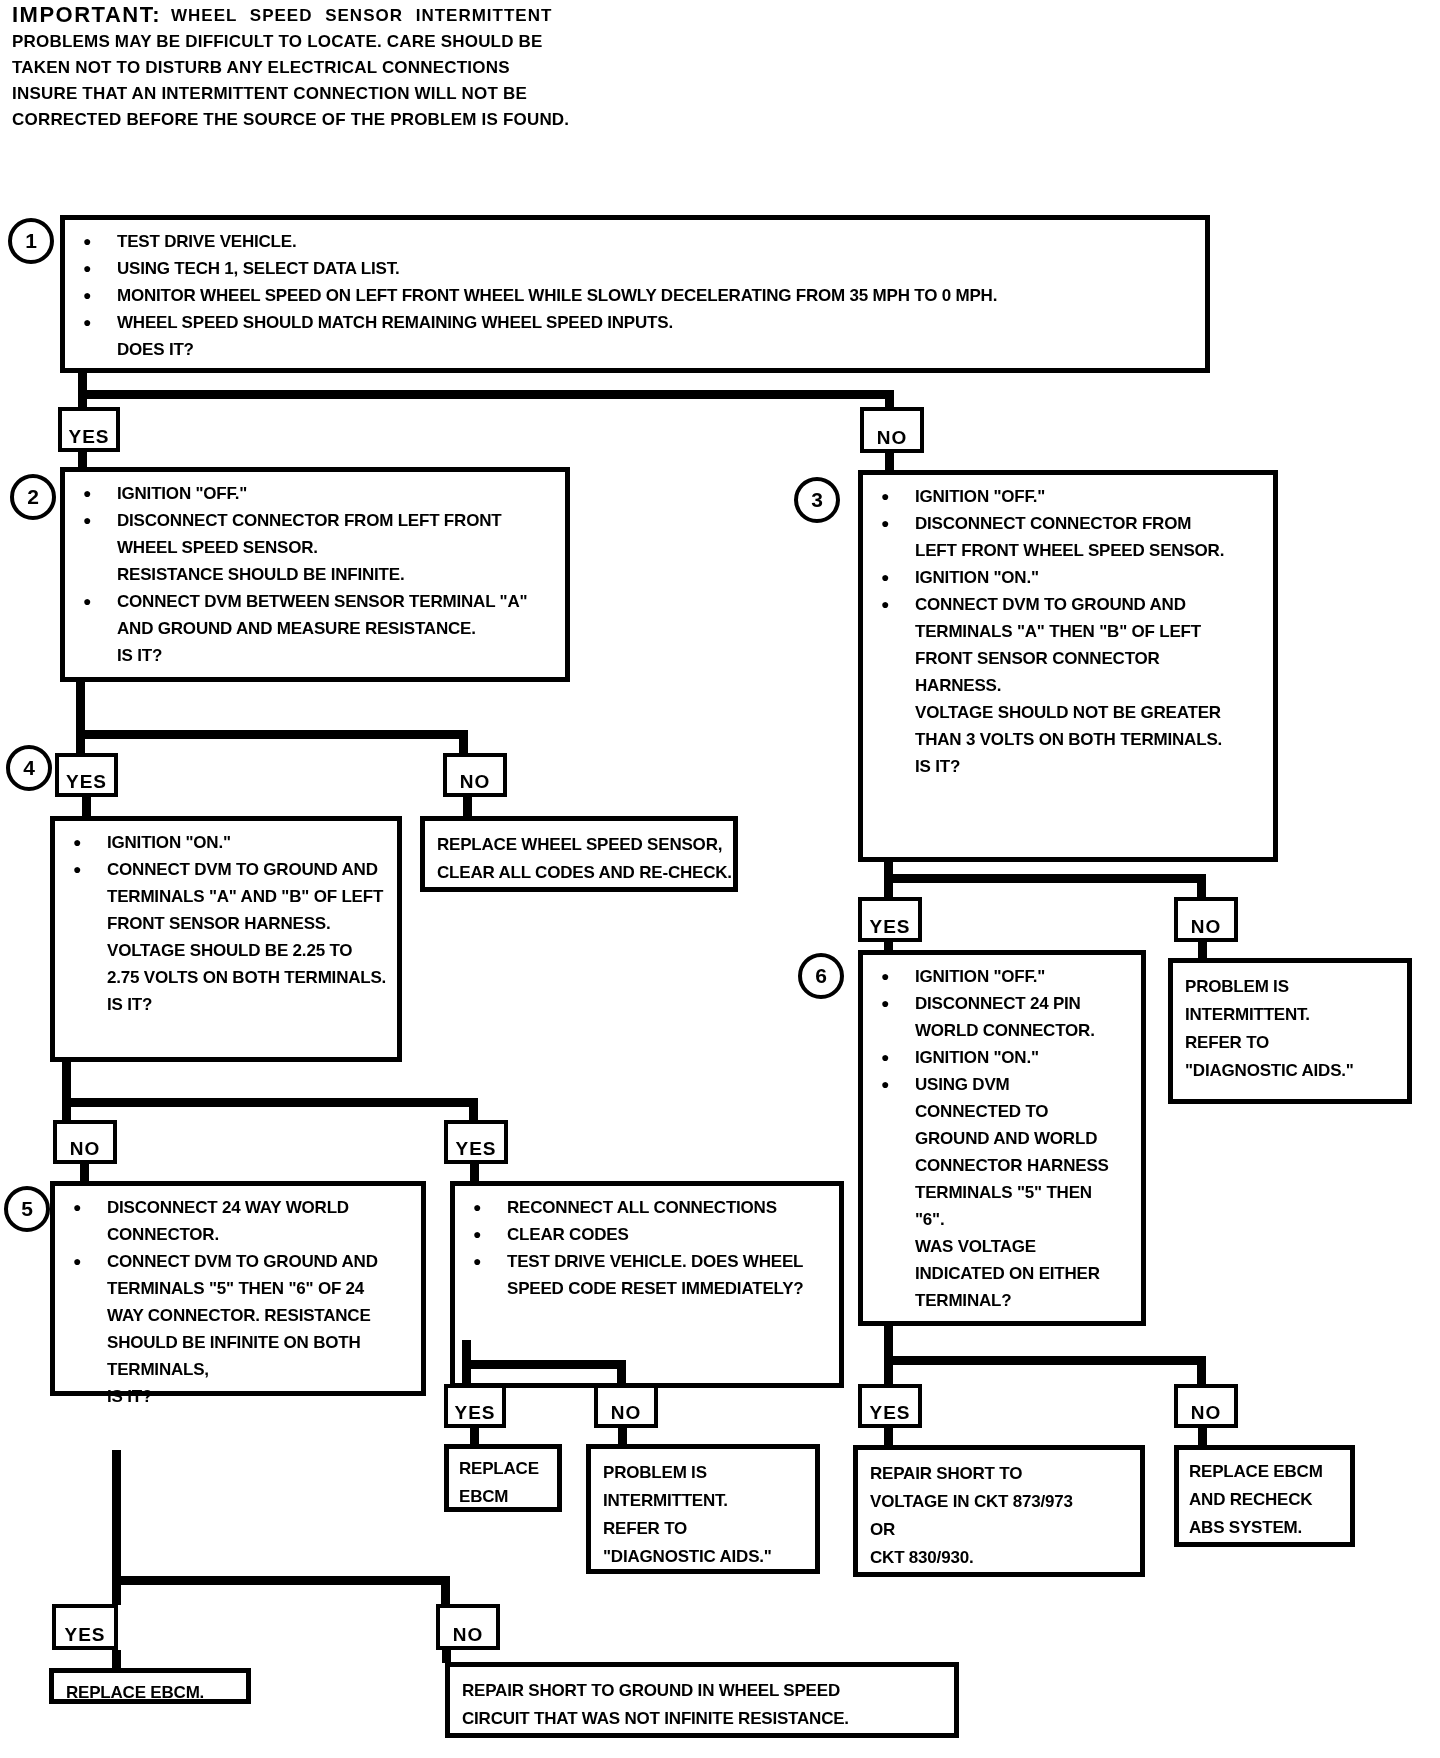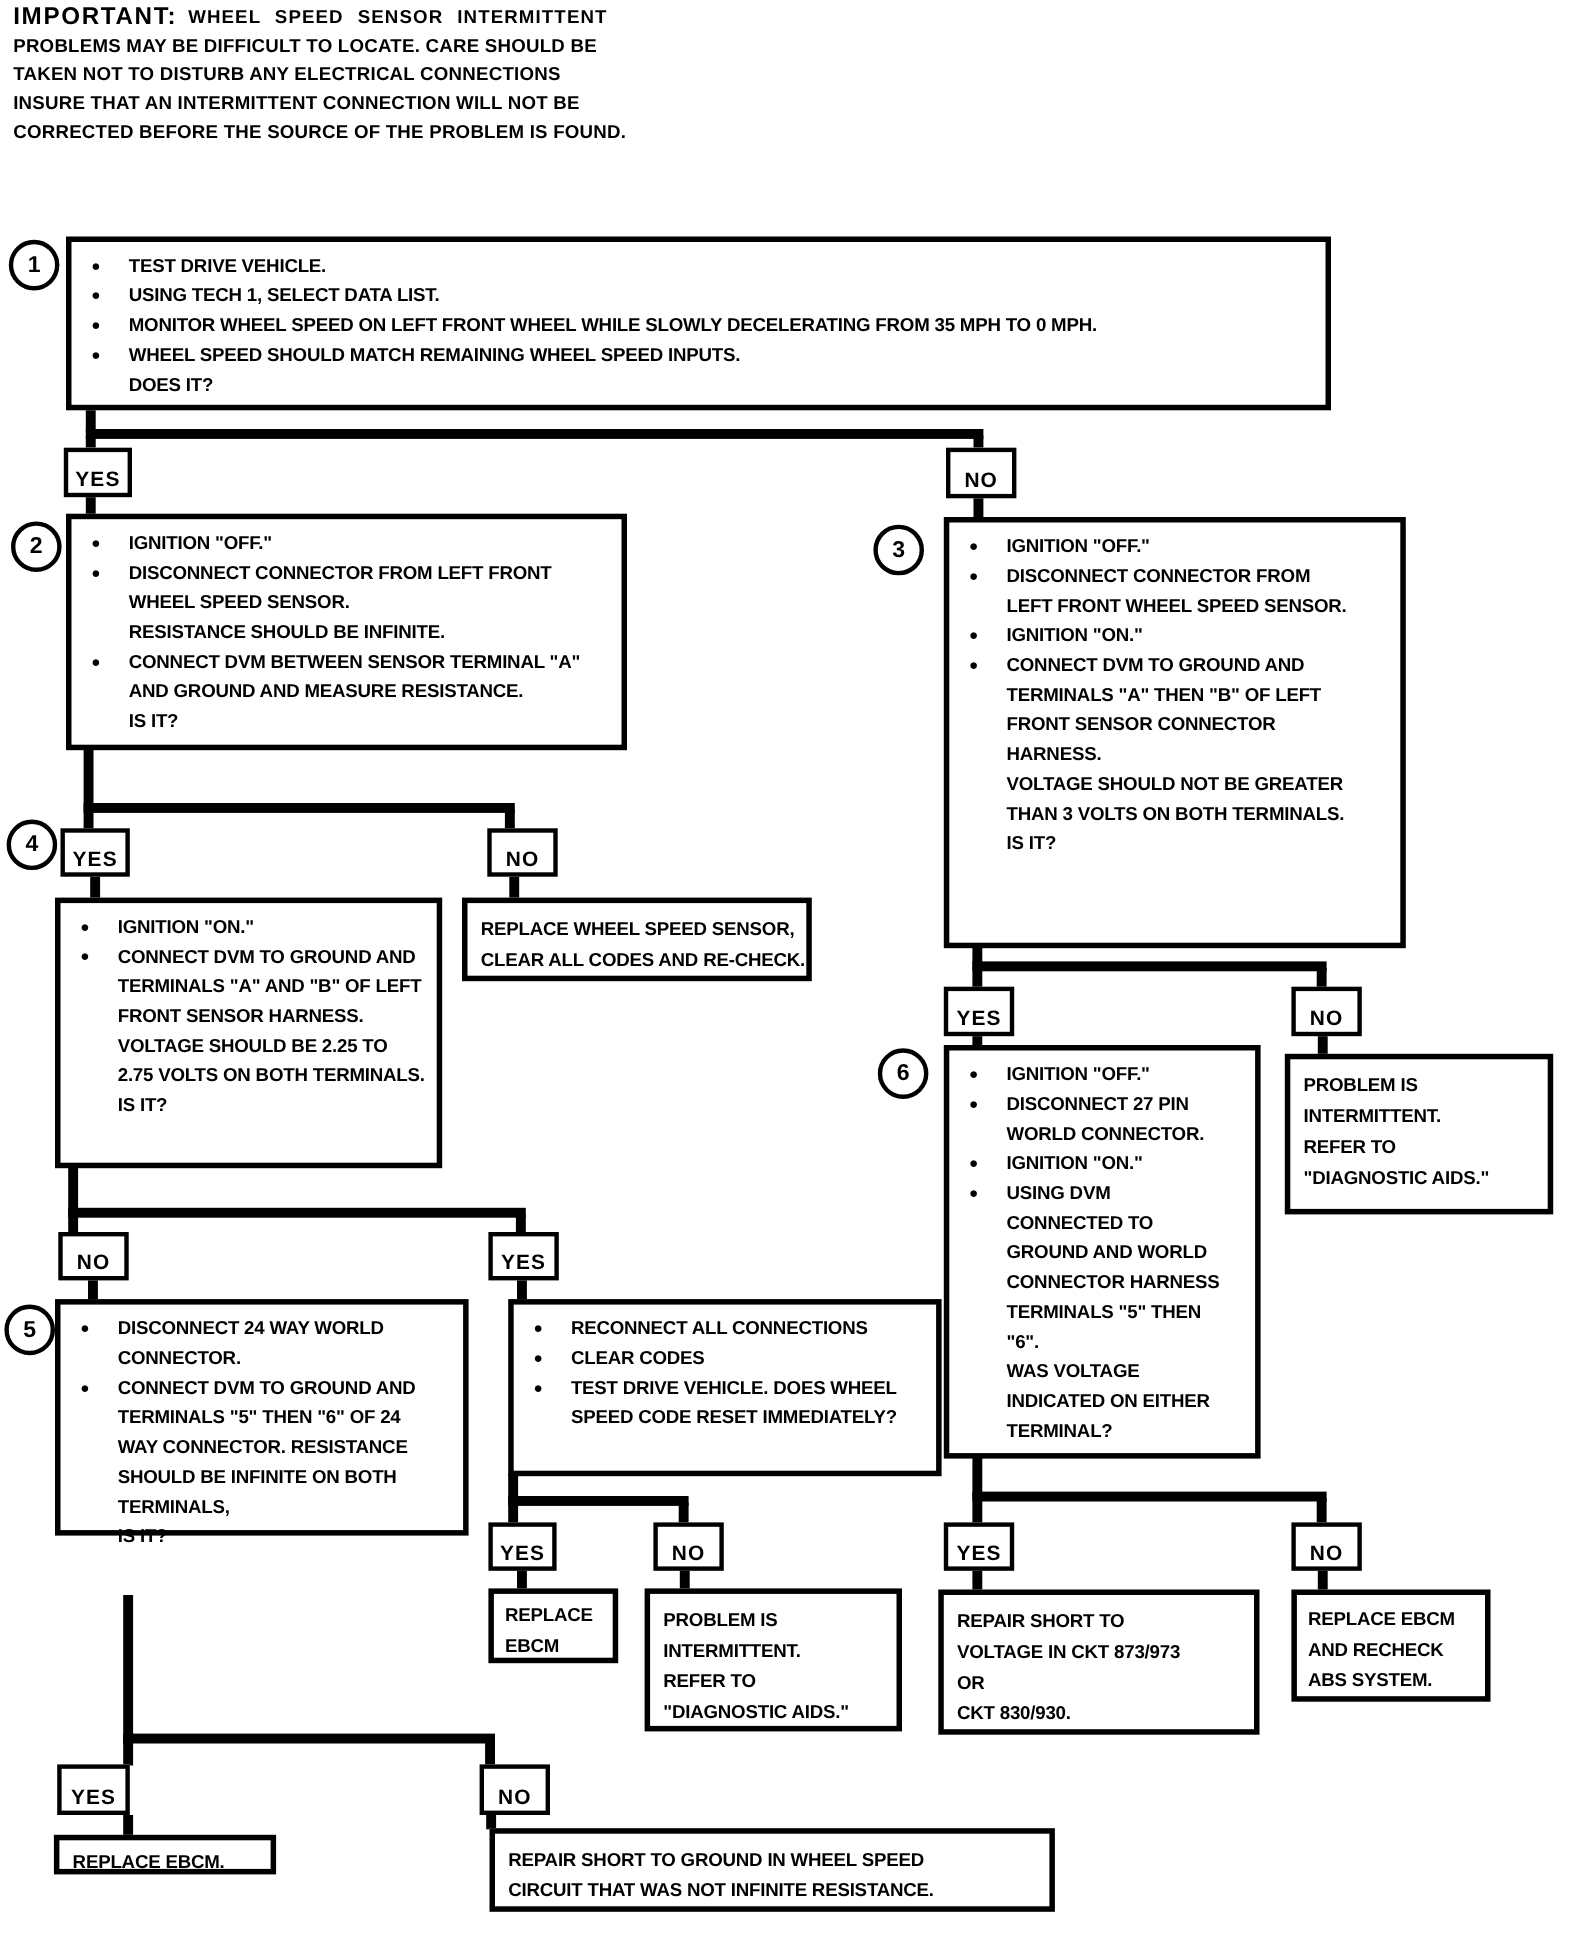--- a/index.html
+++ b/index.html
@@ -126,21 +126,21 @@
     </div>
   <div class="dec" style="left:1174px;top:897px;width:64px;height:45px">
       <span>NO</span>
     </div>
 
   <div class="wire" style="left:884px;top:942px;width:9px;height:9px"></div>
   <div class="wire" style="left:1198px;top:942px;width:9px;height:17px"></div>
 
   <div class="node" style="left:858px;top:950px;width:288px;height:376px;padding-right:26px">
     <div class="li b"><span>IGNITION "OFF."</span></div>
-    <div class="li b"><span>DISCONNECT 27 PIN WORLD CONNECTOR.</span></div>
+    <div class="li b"><span>DISCONNECT 24 PIN WORLD CONNECTOR.</span></div>
     <div class="li b"><span>IGNITION "ON."</span></div>
     <div class="li b"><span>USING DVM CONNECTED TO GROUND AND WORLD CONNECTOR HARNESS TERMINALS "5" THEN "6".</span></div>
     <div class="li nb"><span>WAS VOLTAGE INDICATED ON EITHER TERMINAL?</span></div>
   </div>
 
   <div class="node term" style="left:1168px;top:958px;width:244px;height:146px">
     <div class="tl">PROBLEM IS</div>
     <div class="tl">INTERMITTENT.</div>
     <div class="tl">REFER TO</div>
     <div class="tl">"DIAGNOSTIC AIDS."</div>
@@ -160,21 +160,21 @@
 
   <div class="wire" style="left:80px;top:1164px;width:9px;height:18px"></div>
   <div class="wire" style="left:470px;top:1164px;width:9px;height:18px"></div>
 
   <div class="node" style="left:50px;top:1181px;width:376px;height:215px;padding-right:30px">
     <div class="li b"><span>DISCONNECT 24 WAY WORLD CONNECTOR.</span></div>
     <div class="li b"><span>CONNECT DVM TO GROUND AND TERMINALS "5" THEN "6" OF 24 WAY CONNECTOR.  RESISTANCE SHOULD BE INFINITE ON BOTH TERMINALS,</span></div>
     <div class="li nb"><span>IS IT?</span></div>
   </div>
 
-  <div class="node" style="left:462px;top:1181px;width:394px;height:161px">
+  <div class="node" style="left:450px;top:1181px;width:394px;height:207px">
     <div class="li b"><span>RECONNECT ALL CONNECTIONS</span></div>
     <div class="li b"><span>CLEAR CODES</span></div>
     <div class="li b"><span>TEST DRIVE VEHICLE.  DOES WHEEL SPEED CODE RESET IMMEDIATELY?</span></div>
   </div>
 
   <div class="wire" style="left:462px;top:1340px;width:9px;height:26px"></div>
   <div class="wire" style="left:462px;top:1360px;width:164px;height:9px"></div>
   <div class="wire" style="left:462px;top:1366px;width:9px;height:19px"></div>
   <div class="wire" style="left:617px;top:1366px;width:9px;height:19px"></div>
 

